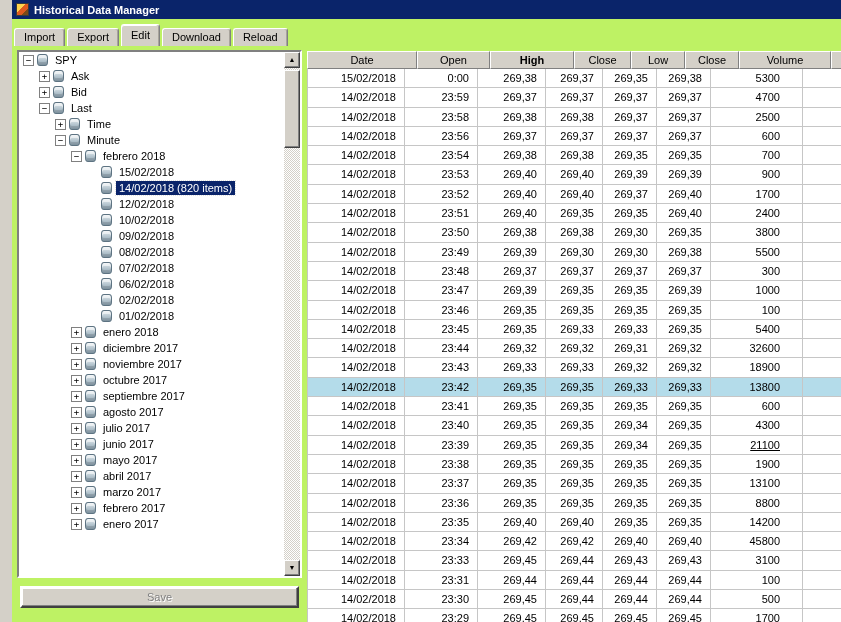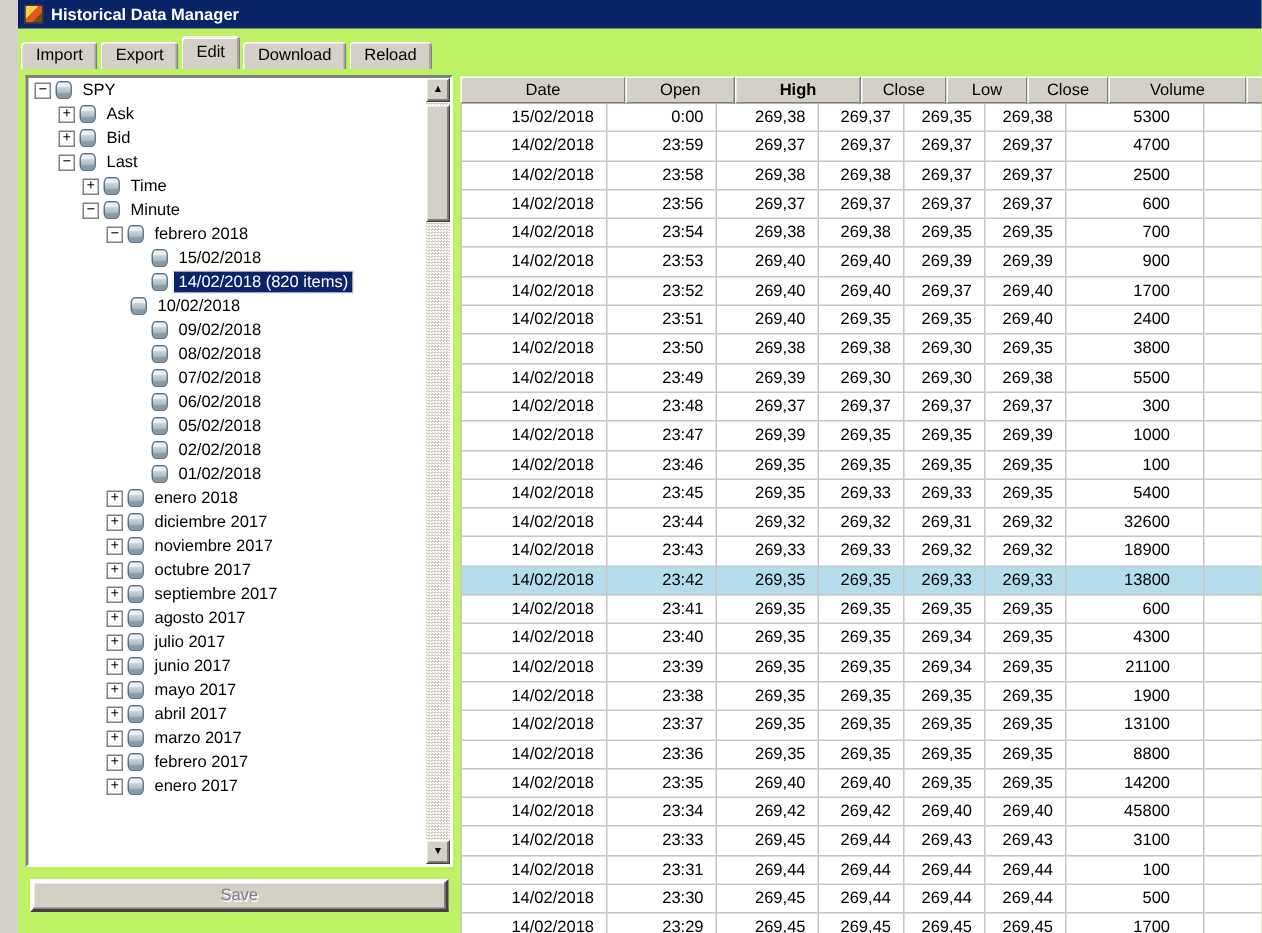--- a/index.html
+++ b/index.html
@@ -159,21 +159,26 @@
         <div class="titem" style="padding-left: 68px;">
           <span class="tspacer"></span>
           <span class="db-icon"></span>
           <span class="tlabel">15/02/2018</span>
         </div>
         <div class="titem" style="padding-left: 68px;">
           <span class="tspacer"></span>
           <span class="db-icon"></span>
           <span class="tlabel selected">14/02/2018 (820 items)</span>
         </div>
-        <div class="titem" style="padding-left: 54px;">
+        <div class="titem" style="padding-left: 68px;">
+          <span class="tspacer"></span>
+          <span class="db-icon"></span>
+          <span class="tlabel">12/02/2018</span>
+        </div>
+        <div class="titem" style="padding-left: 68px;">
           <span class="tspacer"></span>
           <span class="db-icon"></span>
           <span class="tlabel">10/02/2018</span>
         </div>
         <div class="titem" style="padding-left: 68px;">
           <span class="tspacer"></span>
           <span class="db-icon"></span>
           <span class="tlabel">09/02/2018</span>
         </div>
         <div class="titem" style="padding-left: 68px;">
@@ -183,25 +188,20 @@
         </div>
         <div class="titem" style="padding-left: 68px;">
           <span class="tspacer"></span>
           <span class="db-icon"></span>
           <span class="tlabel">07/02/2018</span>
         </div>
         <div class="titem" style="padding-left: 68px;">
           <span class="tspacer"></span>
           <span class="db-icon"></span>
           <span class="tlabel">06/02/2018</span>
-        </div>
-        <div class="titem" style="padding-left: 68px;">
-          <span class="tspacer"></span>
-          <span class="db-icon"></span>
-          <span class="tlabel">05/02/2018</span>
         </div>
         <div class="titem" style="padding-left: 68px;">
           <span class="tspacer"></span>
           <span class="db-icon"></span>
           <span class="tlabel">02/02/2018</span>
         </div>
         <div class="titem" style="padding-left: 68px;">
           <span class="tspacer"></span>
           <span class="db-icon"></span>
           <span class="tlabel">01/02/2018</span>
@@ -483,21 +483,21 @@
           <div class="cell vol" style="width: 92px;">4300</div>
           <div class="cell" style="width: 100px;"></div>
         </div>
         <div class="grow">
           <div class="cell" style="width: 97px;">14/02/2018</div>
           <div class="cell" style="width: 73px;">23:39</div>
           <div class="cell" style="width: 68px;">269,35</div>
           <div class="cell" style="width: 57px;">269,35</div>
           <div class="cell" style="width: 54px;">269,34</div>
           <div class="cell" style="width: 54px;">269,35</div>
-          <div class="cell vol" style="width: 92px;">21100</div>
+          <div class="cell vol" style="width: 92px; text-decoration: underline;">21100</div>
           <div class="cell" style="width: 100px;"></div>
         </div>
         <div class="grow">
           <div class="cell" style="width: 97px;">14/02/2018</div>
           <div class="cell" style="width: 73px;">23:38</div>
           <div class="cell" style="width: 68px;">269,35</div>
           <div class="cell" style="width: 57px;">269,35</div>
           <div class="cell" style="width: 54px;">269,35</div>
           <div class="cell" style="width: 54px;">269,35</div>
           <div class="cell vol" style="width: 92px;">1900</div>

